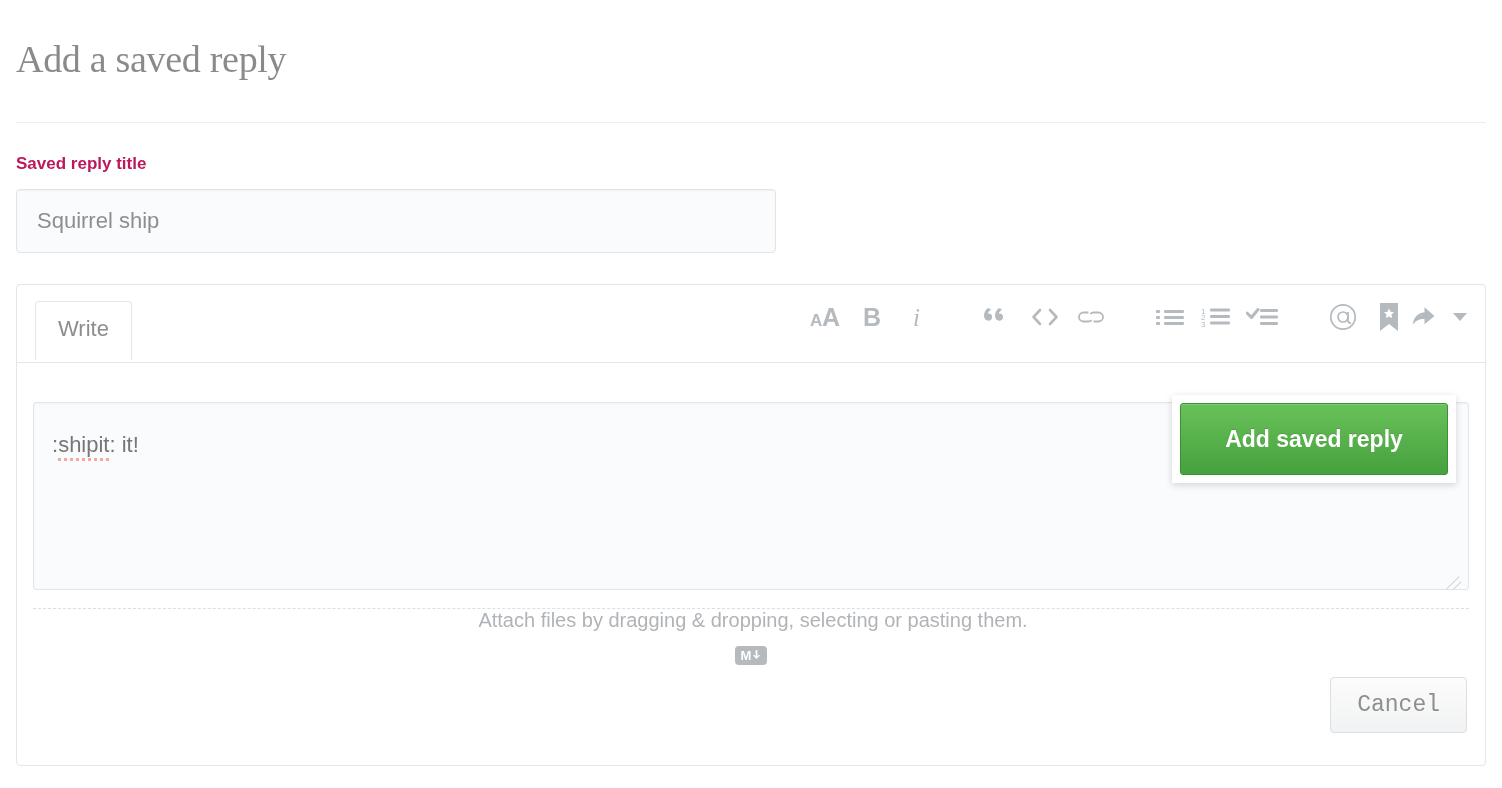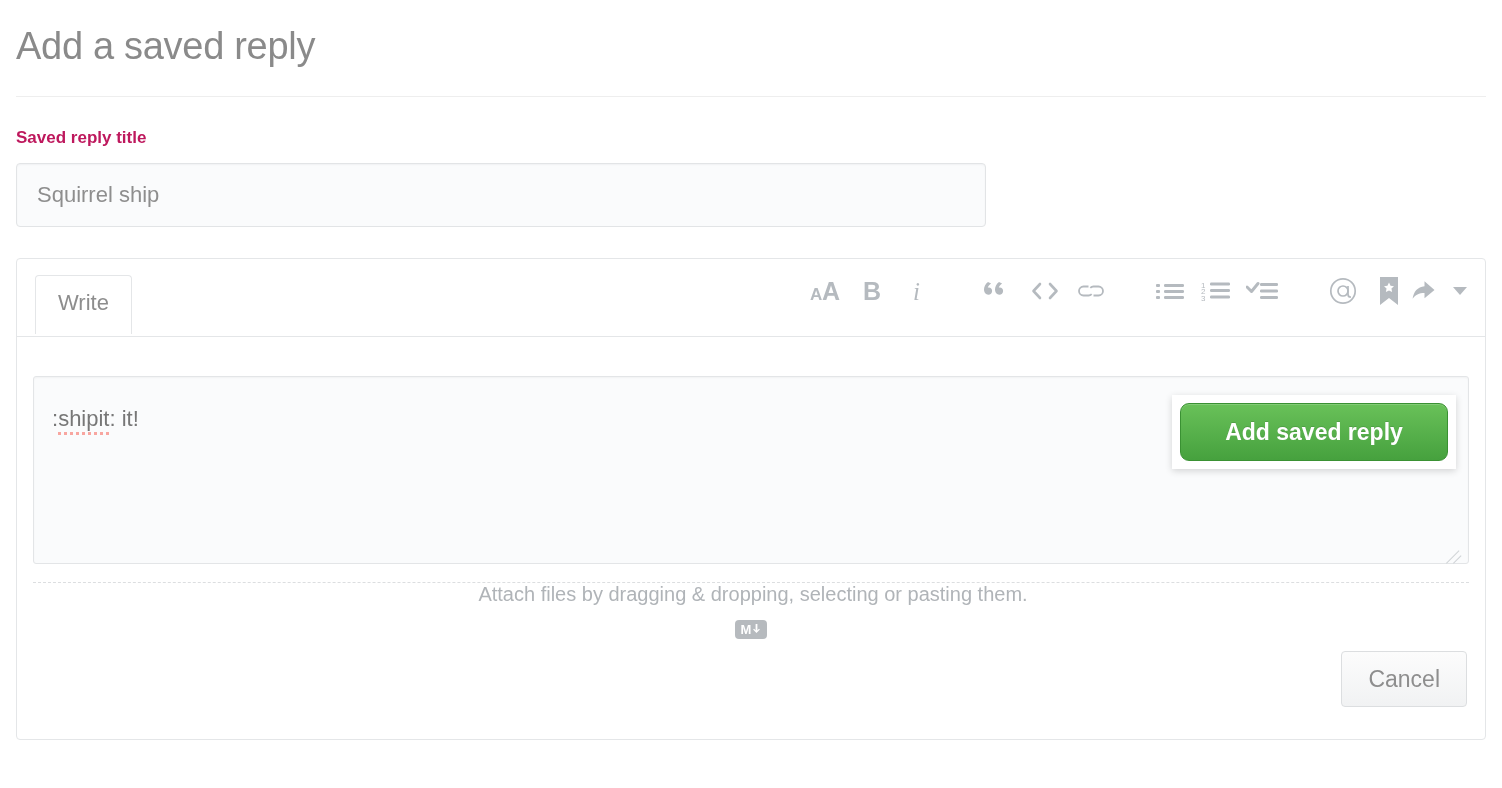--- a/index.html
+++ b/index.html
@@ -12,21 +12,22 @@
     height: 788px;
     font-family: "Liberation Sans", sans-serif;
     color: #767676;
     -webkit-font-smoothing: antialiased;
     overflow: hidden;
     position: relative;
   }
 
   
   .page-head {
-    padding: 4px 16px;
+    padding: 17px 16px;
+    font-family: Liberation Serif, serif;
   }
   .page-title {
     font-size: 38px;
     font-weight: 400;
     color: #8a8a8a;
     letter-spacing: -0.3px;
     margin: 0;
     padding-top: 18px;
     line-height: 48px;
   }
@@ -42,21 +43,21 @@
     margin-top: 30px;
   }
   .field-label {
     font-size: 17px;
     font-weight: bold;
     color: #be185d;
     line-height: 22px;
     margin-bottom: 14px;
   }
   .text-input {
-    width: 970px;
+    width: 760px;
     height: 64px;
     box-sizing: border-box;
     border: 1px solid #e2e4e6;
     border-radius: 4px;
     background: #fafbfc;
     font-family: "Liberation Sans", sans-serif;
     font-size: 22px;
     color: #8e8e8e;
     padding: 0 20px;
     outline: none;
@@ -236,21 +237,21 @@
 
   
   .actions {
     display: flex;
     align-items: center;
     justify-content: flex-end;
     padding: 0 18px;
     margin-top: 12px;
   }
   .btn-cancel {
-    font-family: Liberation Sans, sans-serif;
+    font-family: Liberation Mono, monospace;
     font-size: 23px;
     color: #8e8e8e;
     background: linear-gradient(#fcfcfc, #f1f2f3);
     border: 1px solid #dcdee0;
     border-radius: 4px;
     padding: 0 26px;
     height: 56px;
     cursor: pointer;
     line-height: 1;
   }
@@ -262,23 +263,23 @@
     padding: 8px;
     box-shadow: 0 2px 7px rgba(0,0,0,0.16);
   }
   .btn-primary {
     font-family: "Liberation Sans", sans-serif;
     font-size: 23px;
     font-weight: bold;
     color: #ffffff;
     background: linear-gradient(#69c159, #46a13e);
     border: 1px solid #3a9133;
-    border-radius: 9px;
+    border-radius: 3px;
     padding: 0 26px;
-    height: 58px;
+    height: 72px;
     min-width: 268px;
     cursor: pointer;
     line-height: 1;
     text-shadow: 0 -1px 0 rgba(0,0,0,0.12);
     box-shadow: inset 0 1px 0 rgba(255,255,255,0.18);
   }
 </style>
 </head>
 <body>
 

